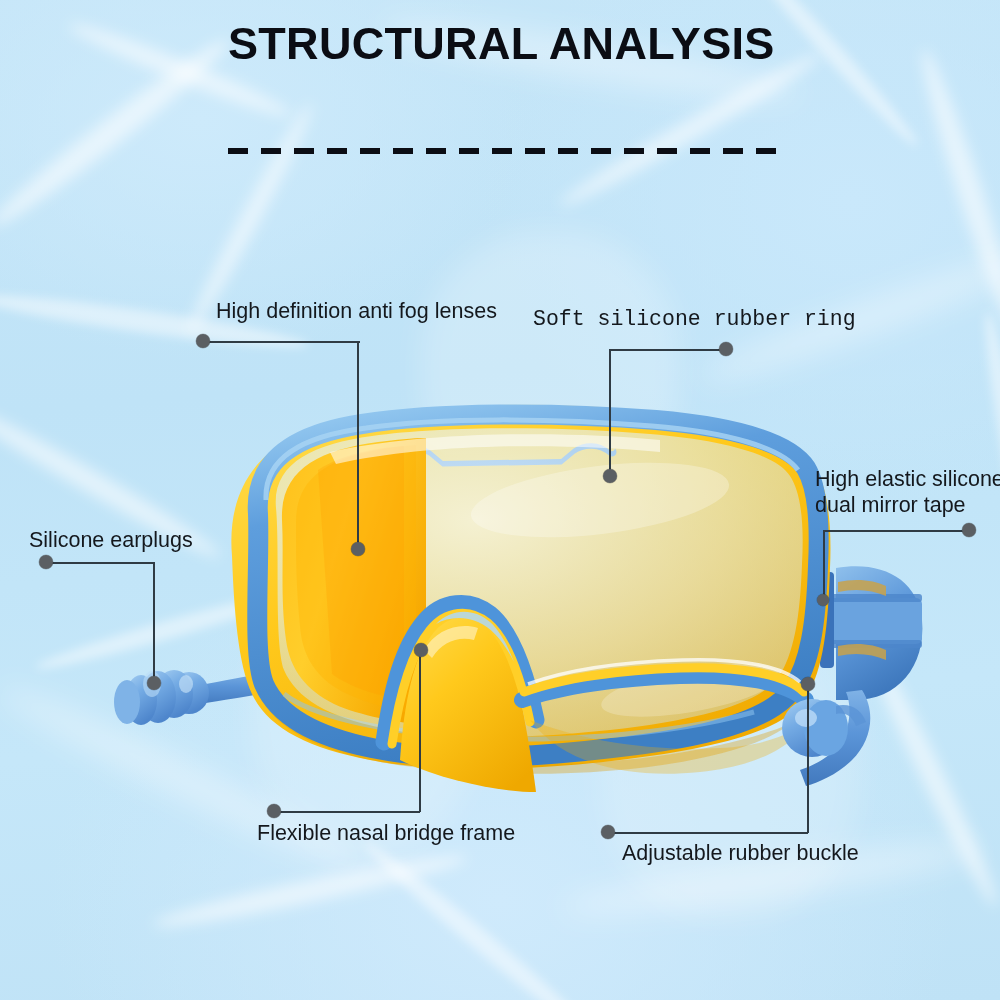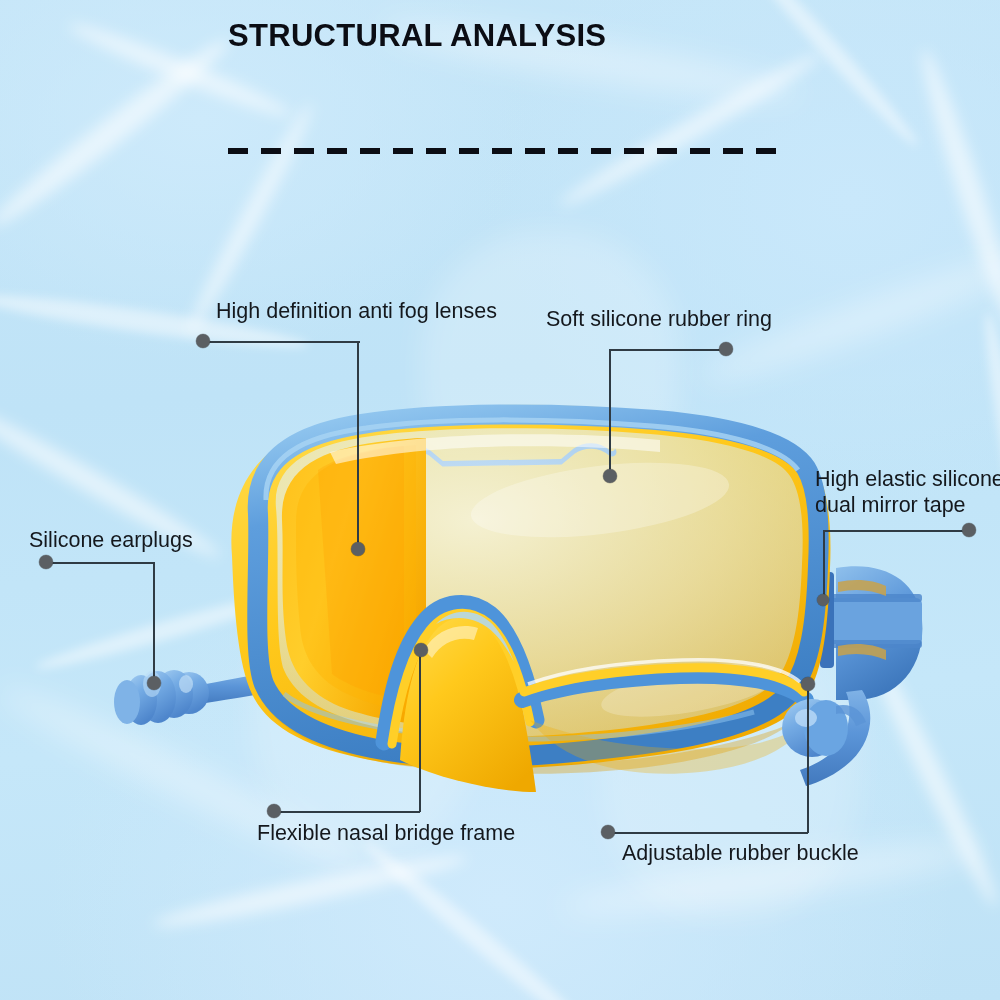--- a/index.html
+++ b/index.html
@@ -18,21 +18,21 @@
       radial-gradient(ellipse 70% 55% at 50% 90%, #cfeafc 0%, rgba(207,234,252,0) 65%),
       linear-gradient(175deg,#c6e6f8 0%,#bfe3f7 38%,#c5e7f9 70%,#bfe2f6 100%);
   }
   .caustic{position:absolute;background:rgba(255,255,255,.55);
     border-radius:50%;filter:blur(7px);pointer-events:none;}
   .caustic.thin{filter:blur(5px);background:rgba(255,255,255,.46);}
   .caustic.soft{filter:blur(14px);background:rgba(255,255,255,.34);}
 
   
   .title{position:absolute;left:228px;top:18px;width:620px;
-    font-size:31px;font-weight:bold;line-height:1.17;
+    font-size:45px;font-weight:bold;line-height:1.17;
     letter-spacing:.3px;color:#0b0d14;}
   .title .l2{display:block;}
   .dash-rule{position:absolute;left:228px;top:148px;width:552px;height:6px;
     background-image:repeating-linear-gradient(to right,#0b0d14 0px,#0b0d14 20px,
       rgba(0,0,0,0) 20px,rgba(0,0,0,0) 33px);}
 
   
   .goggles{position:absolute;left:0;top:0;width:1000px;height:1000px;}
 
   
@@ -299,21 +299,21 @@
     <div class="dot" style="left:196px;top:334px;"></div>
     <div class="dot" style="left:351px;top:542px;"></div>
     <div class="clabel" style="left:216px;top:298px;">High definition anti fog lenses</div>
   </div>
 
   <div>
     <div class="lead h" style="left:609px;top:349px;width:113px;"></div>
     <div class="lead v" style="left:609px;top:349px;height:127px;"></div>
     <div class="dot" style="left:719px;top:342px;"></div>
     <div class="dot" style="left:603px;top:469px;"></div>
-    <div class="clabel" style="left:546px;top:306px;">Soft silicone rubber ring</div>
+    <div class="clabel" style="left:533px;top:306px;font-family:Liberation Mono, monospace;">Soft silicone rubber ring</div>
   </div>
 
   <div>
     <div class="lead h" style="left:823px;top:530px;width:142px;"></div>
     <div class="lead v" style="left:823px;top:530px;height:70px;"></div>
     <div class="dot" style="left:962px;top:523px;"></div>
     <div class="dot sm" style="left:817px;top:594px;"></div>
     <div class="clabel two" style="left:805px;top:466px;width:190px;margin-left:10px;">
       <span>High elastic silicone</span><br>
       <span>dual mirror tape</span>

